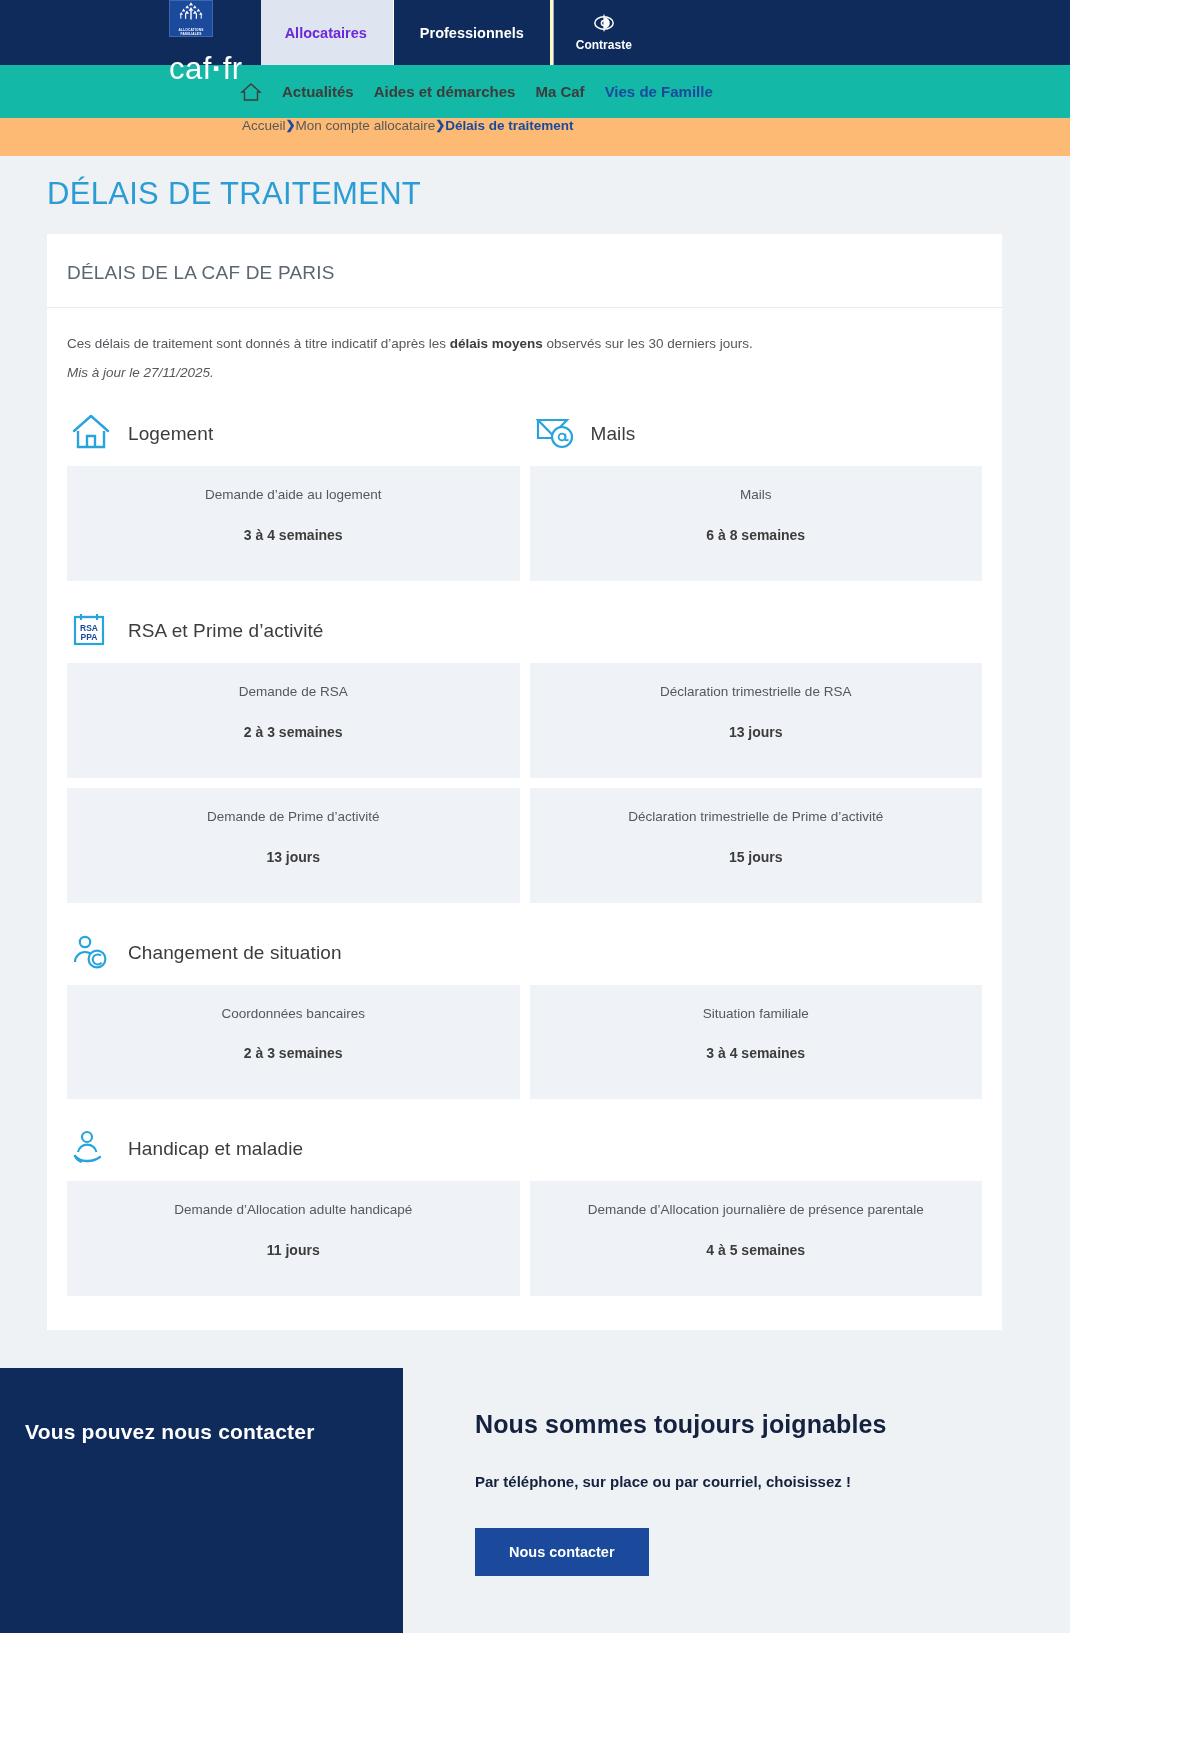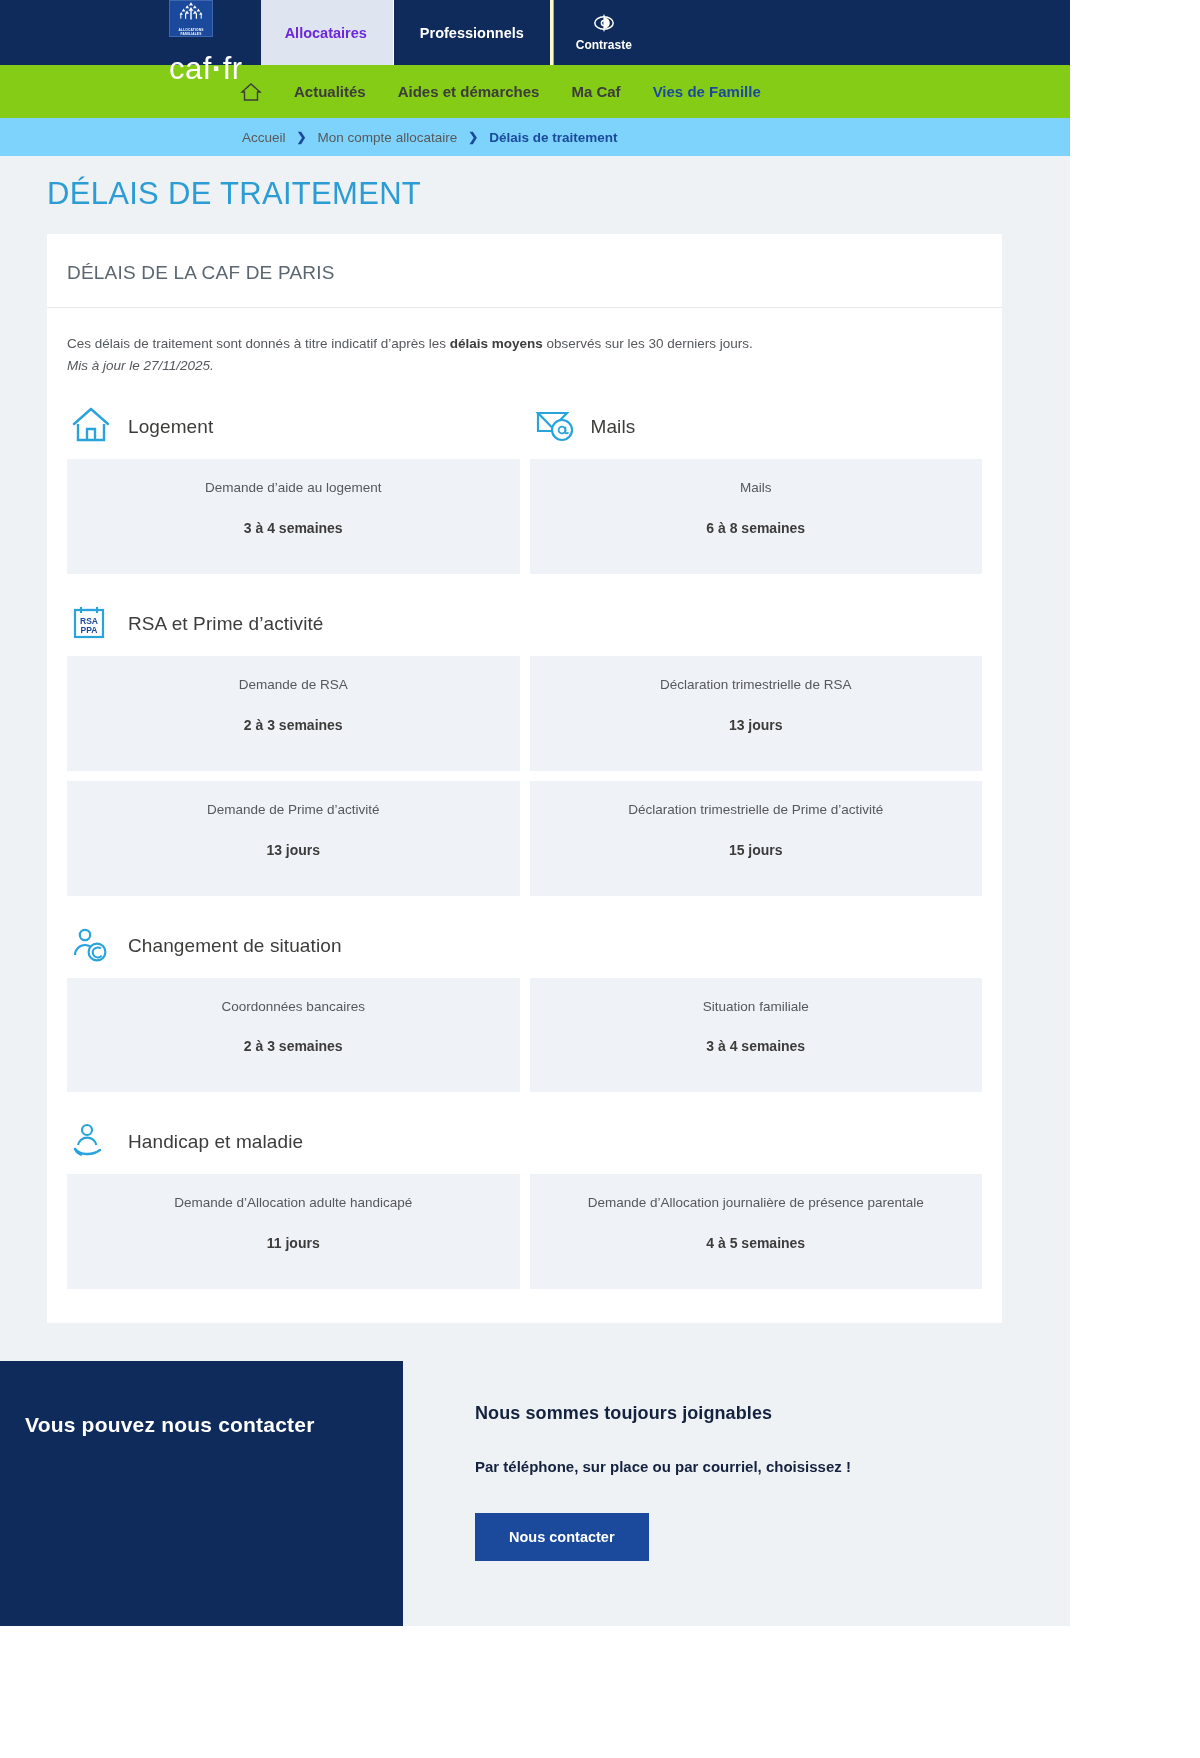--- a/index.html
+++ b/index.html
@@ -69,40 +69,39 @@
     padding: 0 22px;
     color: #fff; font-size: 12px; font-weight: bold;
     border-left: 1px solid #9aa8c4;
     cursor: pointer;
     gap: 3px;
   }
 
   
   .subnav {
     height: 53px;
-    background: #84cc16;
+    background: #14b8a6;
     display: flex; align-items: center;
     padding-left: 240px;
-    gap: 32px;
+    gap: 20px;
   }
   .subnav-item {
     font-size: 15px; font-weight: bold; color: #3c3c3b;
     cursor: pointer; white-space: nowrap;
   }
   .subnav-item.hl { color: #1b4a9c; }
   .home-ico { display: flex; align-items: center; cursor: pointer; }
 
   
   .breadcrumb {
     height: 38px;
-    display: flex; align-items: center;
+    display: flex; align-items: flex-start;
     padding-left: 242px;
-    gap: 11px;
     font-size: 13.5px;
-    background: #7dd3fc;
+    background: #fdba74;
   }
   .bc-link { color: #595959; cursor: pointer; }
   .bc-sep { color: #1b4a9c; font-size: 12px; font-weight: bold; }
   .bc-current { color: #1b4a9c; font-weight: bold; cursor: default; }
 
   
   .page-title {
     font-size: 31px;
     color: #2b9cd4;
     letter-spacing: .3px;
@@ -121,21 +120,21 @@
     letter-spacing: .2px;
     padding: 28px 0 23px 20px;
     border-bottom: 1px solid #e6eaee;
   }
   .intro {
     padding: 26px 20px 0 20px;
     font-size: 13.5px; color: #55585c;
     line-height: 1.55;
   }
   .intro b { color: #3c3c3b; }
-  .intro .updated { font-style: italic; display: block; margin-top: 1px; }
+  .intro .updated { font-style: italic; display: block; margin-top: 8px; }
 
   
   .section { padding: 0 20px; }
   .section-head {
     display: flex; align-items: center;
     gap: 16px;
     padding: 27px 0 9px 3px;
   }
   .section-title {
     font-size: 19px; color: #3c3c3b; letter-spacing: .1px;
@@ -173,21 +172,21 @@
   .contact-left h2 {
     color: #ffffff; font-size: 21px; font-weight: bold;
     letter-spacing: .2px;
   }
   .contact-right {
     flex: 1;
     background: #eff2f5;
     padding: 42px 0 0 72px;
   }
   .contact-right h2 {
-    color: #14223f; font-size: 18px; font-weight: bold;
+    color: #14223f; font-size: 25px; font-weight: bold;
     letter-spacing: .1px;
   }
   .contact-right p {
     color: #14223f; font-size: 15px; font-weight: bold;
     margin-top: 34px;
   }
   .btn-contact {
     margin-top: 38px;
     display: inline-block;
     background: #1b4a9c;

